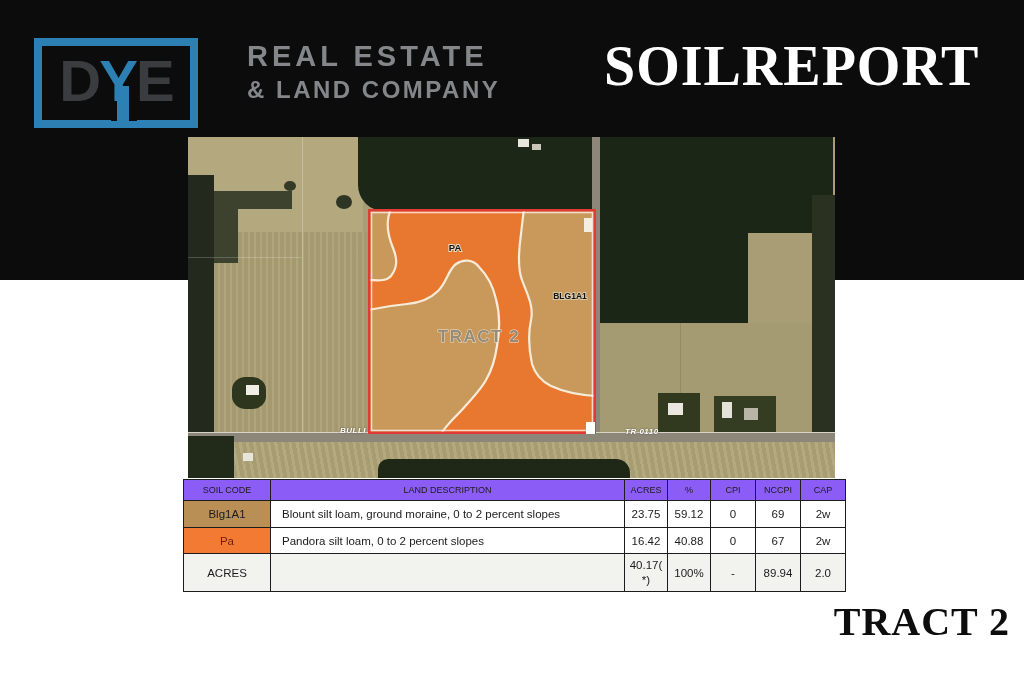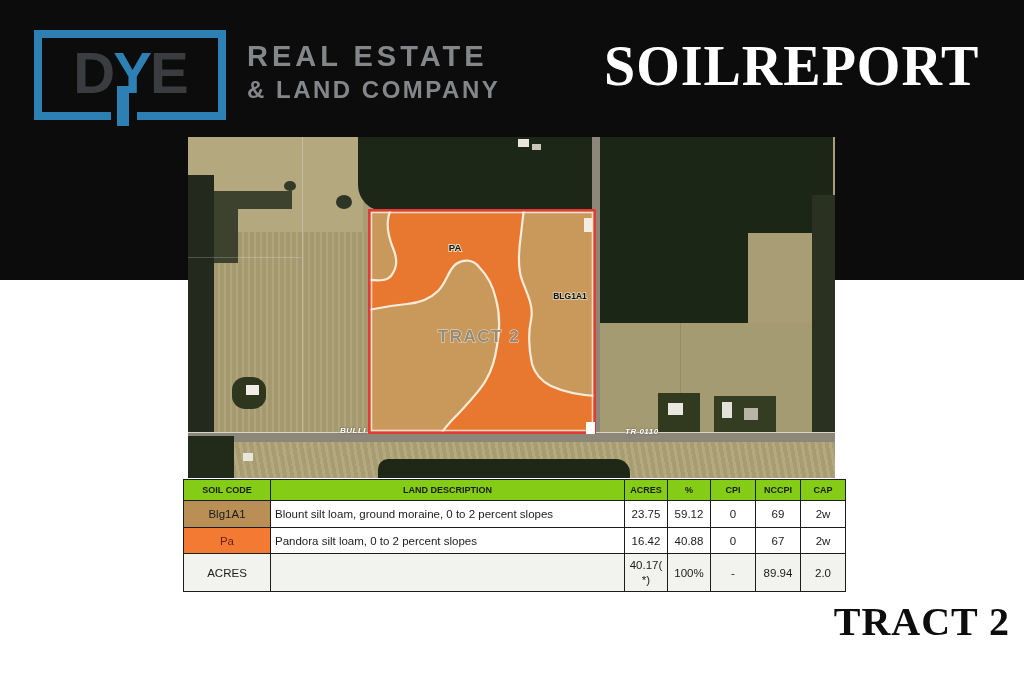--- a/index.html
+++ b/index.html
@@ -3,21 +3,21 @@
 <meta charset="utf-8">
 <style>
   html,body{margin:0;padding:0;background:#ffffff;}
   .page{position:relative;width:1024px;height:682px;background:#ffffff;overflow:hidden;
         font-family:"Liberation Sans",sans-serif;}
 
   
   .header-band{position:absolute;left:0;top:0;width:1024px;height:280px;background:#0c0c0c;}
 
   
-  .logo-frame{position:absolute;left:34px;top:30px;width:192px;height:90px;
+  .logo-frame{position:absolute;left:34px;top:38px;width:164px;height:90px;
               border:8px solid #2c80b4;box-sizing:border-box;
               display:flex;align-items:center;justify-content:center;}
   .logo-letters{font-size:58px;font-weight:800;letter-spacing:-2px;line-height:1;
                 color:#3b3c40;margin-top:-4px;}
   .logo-letters .y{color:#2c80b4;}
   .logo-tail-gap{position:absolute;left:111px;top:111px;width:26px;height:10px;background:#0c0c0c;}
   .logo-tail{position:absolute;left:117px;top:86px;width:12px;height:40px;background:#2c80b4;}
 
   .brand-text{position:absolute;left:247px;top:40px;color:#84868a;font-weight:700;}
   .brand-line1{font-size:29px;letter-spacing:4px;}
@@ -70,23 +70,23 @@
               letter-spacing:.5px;text-shadow:0 0 2px #4a463c;white-space:nowrap;}
   .rl-left{left:152px;top:289px;}
   .rl-right{left:437px;top:290px;}
   .parcel-svg{left:180px;top:72px;width:228px;height:225px;}
 
   
   .soil-table{position:absolute;left:183px;top:479px;border-collapse:collapse;z-index:3;
               font-family:"Liberation Sans",sans-serif;color:#1b1b1b;}
   .soil-table td,.soil-table th{border:1.5px solid #1c1c1c;padding:0 4px;text-align:center;
               vertical-align:middle;background:#ffffff;}
-  .soil-table th{font-size:9px;font-weight:700;height:20px;background:#84cc16;}
+  .soil-table th{font-size:9px;font-weight:400;height:20px;background:#8b5cf6;}
   .soil-table td{font-size:11.5px;height:25px;}
-  .soil-table .desc{text-align:left;padding-left:4px;}
+  .soil-table .desc{text-align:left;padding-left:11px;}
   .soil-table .code{font-weight:400;}
   .soil-table tr.totals td{background:#f2f2ef;height:33px;}
   .soil-table td.wrapcell{line-height:1.25;padding:2px 3px;}
   .code-pa{color:#6b1f1c;}
 
   
   .tract-label{position:absolute;right:14px;top:598px;font-family:"Liberation Serif",serif;
                font-weight:700;font-size:40px;color:#0d0d0d;letter-spacing:1px;}
 </style>
 </head>

